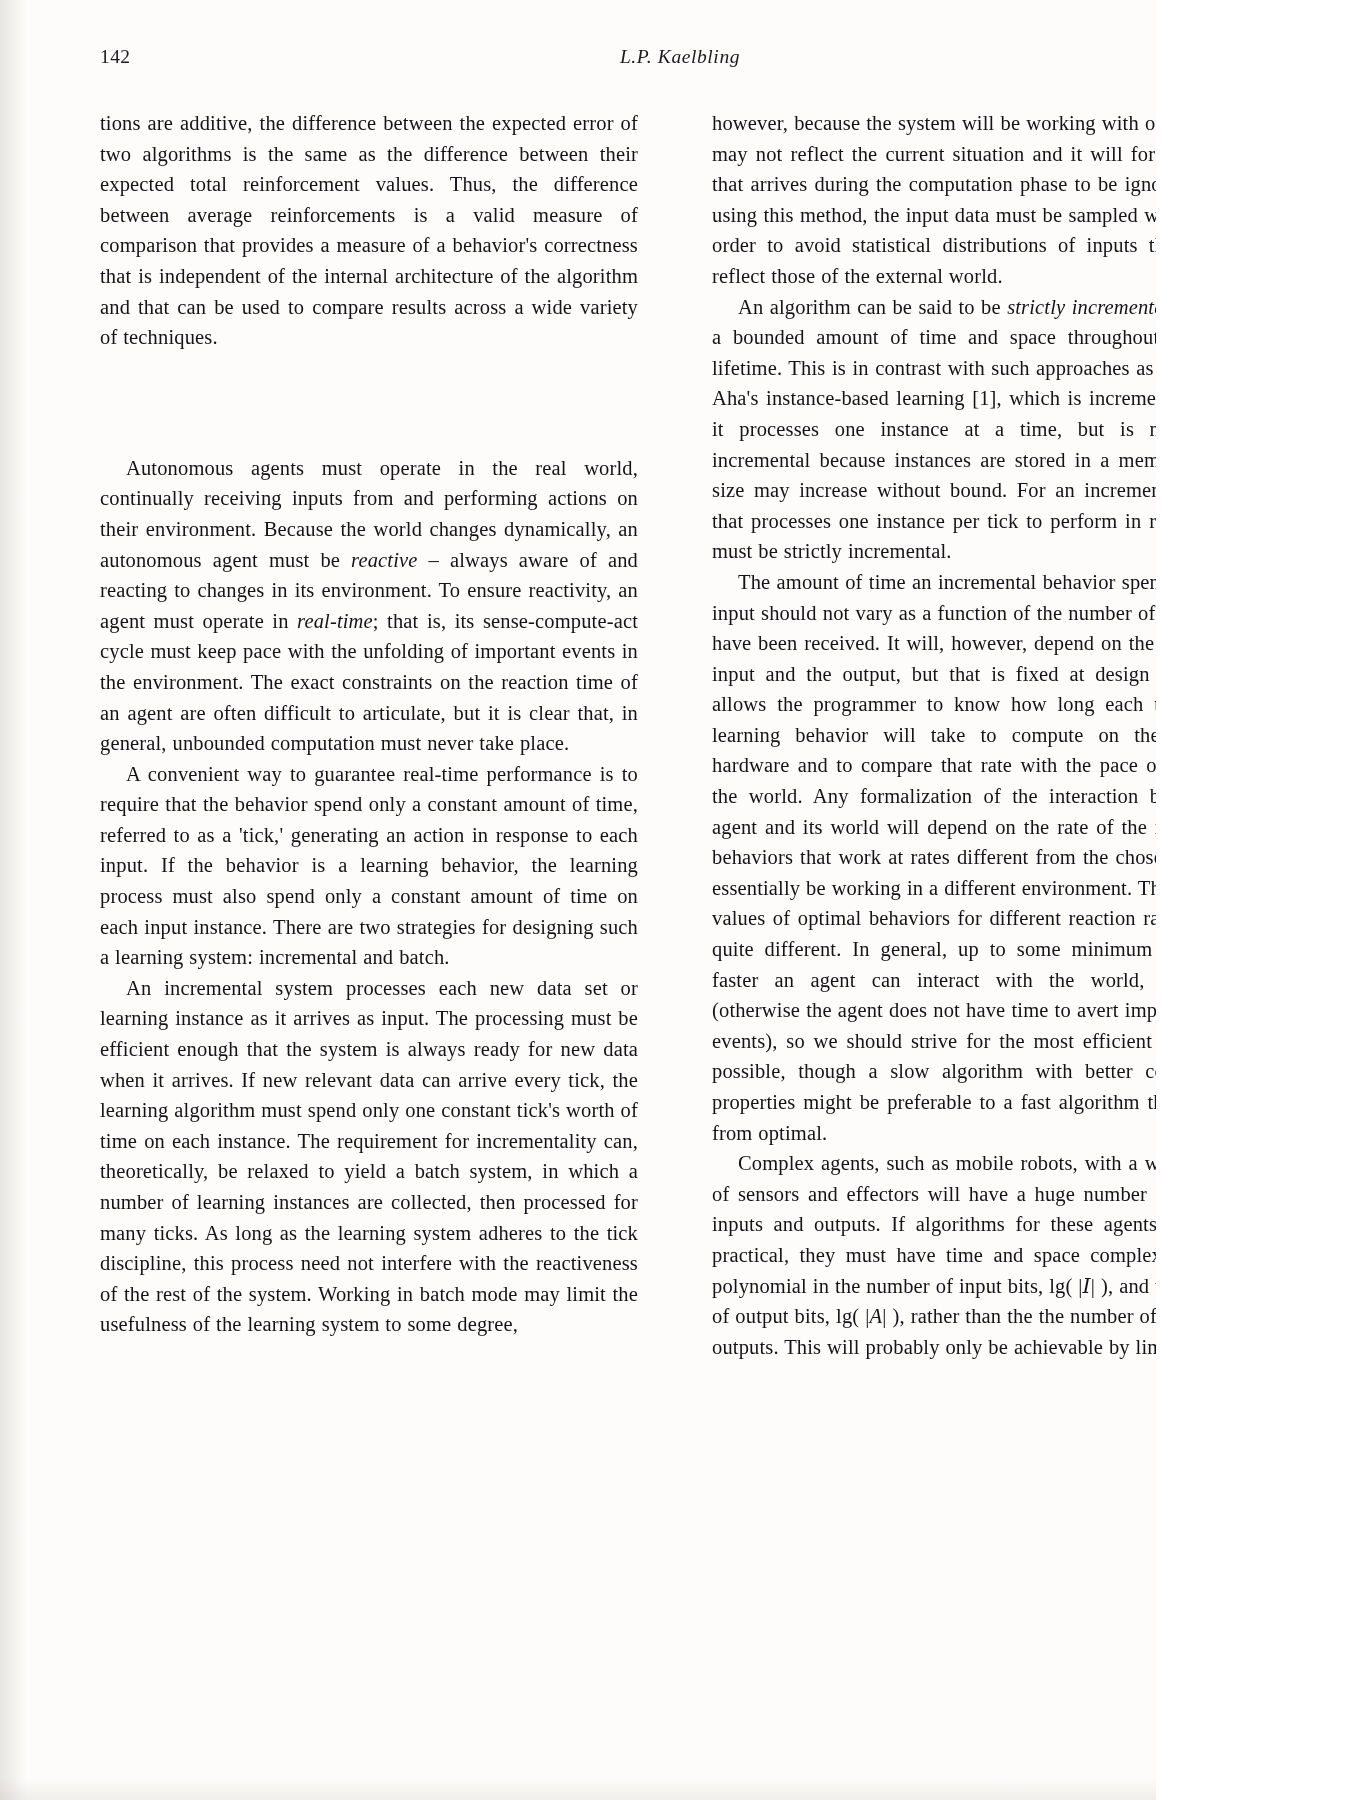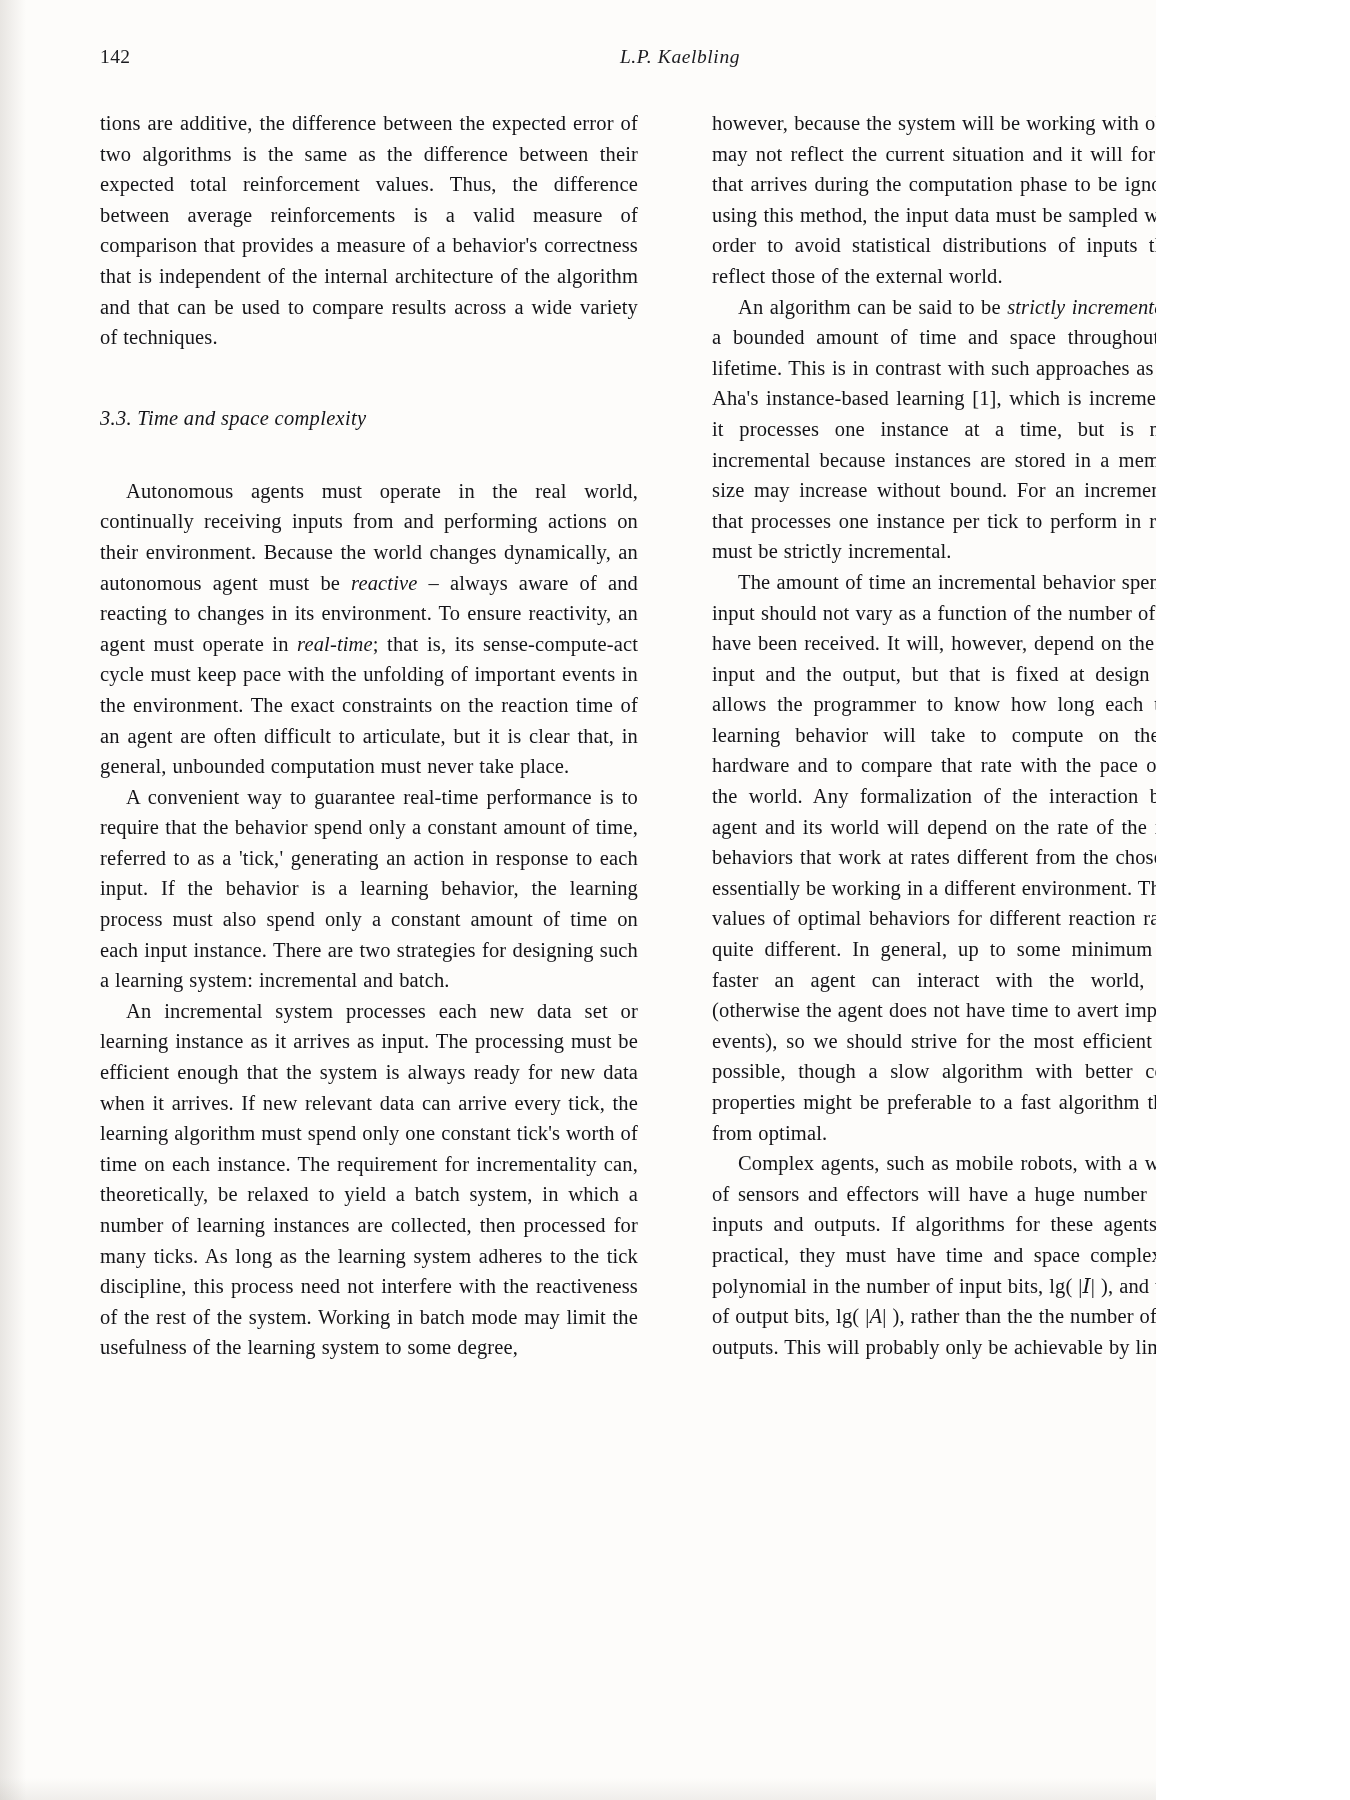--- a/index.html
+++ b/index.html
@@ -118,21 +118,20 @@
       <div class="head-title">L.P. Kaelbling</div>
     </div>
 
     <div class="columns">
 
       <div class="col">
 
         <p class="para">tions are additive, the difference between the expected error of two algorithms is the same as the difference between their expected total reinforcement values. Thus, the difference between average reinforcements is a valid measure of comparison that provides a measure of a behavior's correctness that is independent of the internal architecture of the algorithm and that can be used to compare results across a wide variety of techniques.</p>
 
         <div class="gap-section-before"></div>
-        <h2 class="section-head">3.3. Time and space complexity</h2>
         <div class="gap-section-after"></div>
 
         <p class="para indent"><span>Autonomous agents must operate in the real world, continually receiving inputs from and performing actions on their environment. Because the world changes dynamically, an autonomous agent must be </span><em>reactive</em><span> – always aware of and reacting to changes in its environment. To ensure reactivity, an agent must operate in </span><em>real-time</em><span>; that is, its sense-compute-act cycle must keep pace with the unfolding of important events in the environment. The exact constraints on the reaction time of an agent are often difficult to articulate, but it is clear that, in general, unbounded computation must never take place.</span></p>
 
         <p class="para indent">A convenient way to guarantee real-time performance is to require that the behavior spend only a constant amount of time, referred to as a 'tick,' generating an action in response to each input. If the behavior is a learning behavior, the learning process must also spend only a constant amount of time on each input instance. There are two strategies for designing such a learning system: incremental and batch.</p>
 
         <p class="para indent">An incremental system processes each new data set or learning instance as it arrives as input. The processing must be efficient enough that the system is always ready for new data when it arrives. If new relevant data can arrive every tick, the learning algorithm must spend only one constant tick's worth of time on each instance. The requirement for incrementality can, theoretically, be relaxed to yield a batch system, in which a number of learning instances are collected, then processed for many ticks. As long as the learning system adheres to the tick discipline, this process need not interfere with the reactiveness of the rest of the system. Working in batch mode may limit the usefulness of the learning system to some degree,</p>
 
       </div>
 

